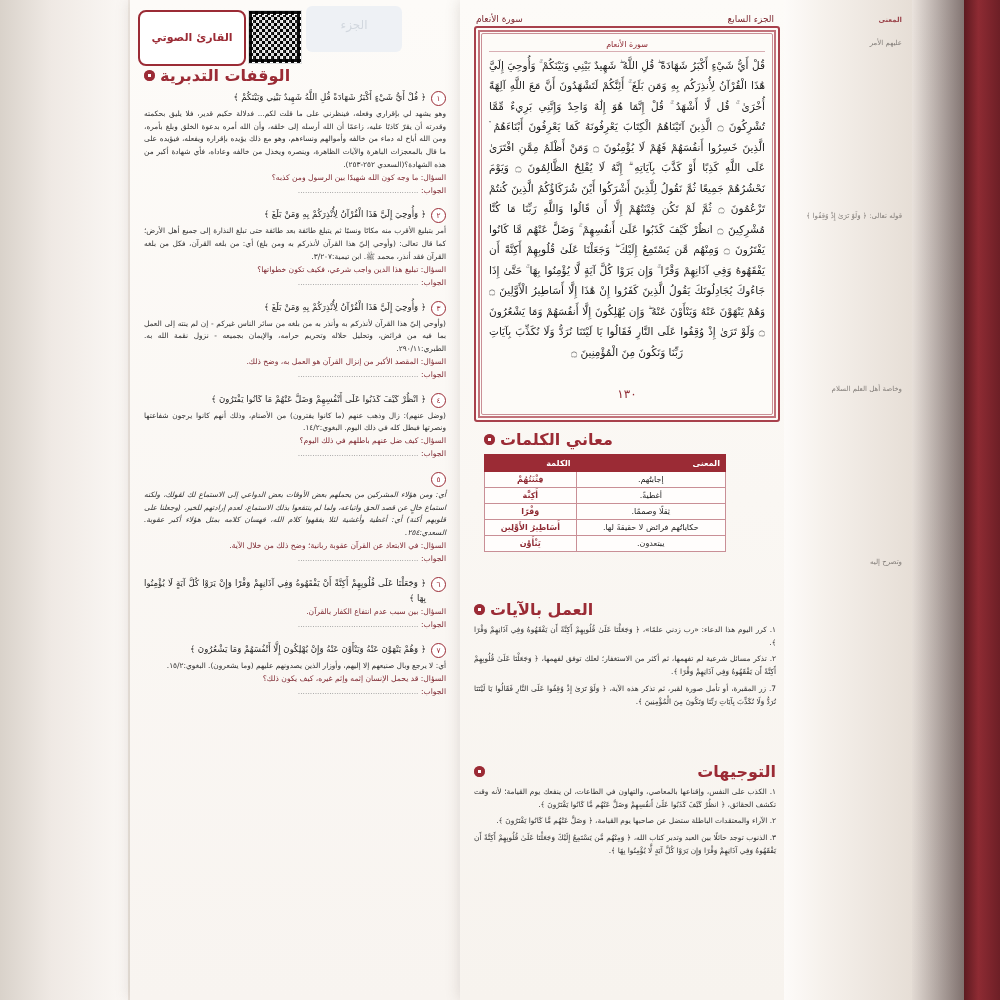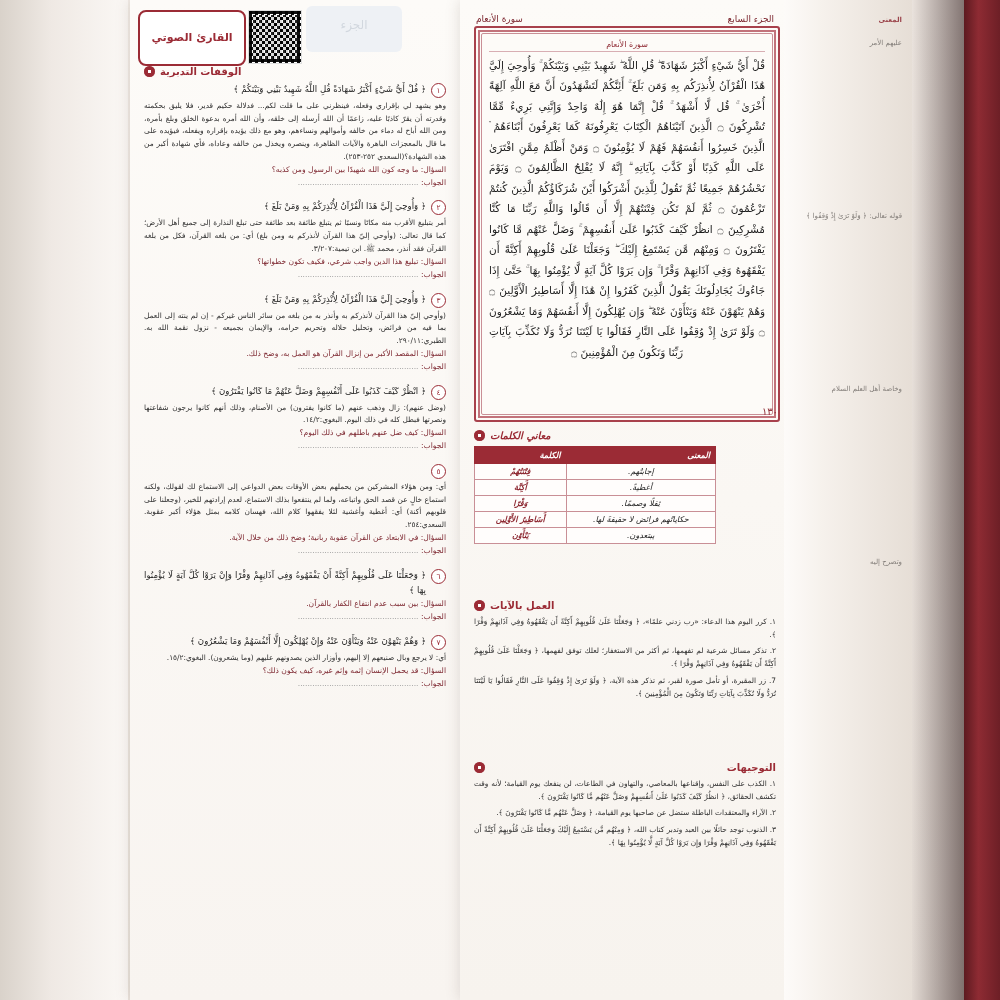--- a/index.html
+++ b/index.html
@@ -67,28 +67,28 @@
   .surah-band{
     text-align:center;color:#8f2b34;font-size:8px;margin-bottom:3px;
     border-bottom:1px solid #d8aeb3;padding-bottom:2px;
   }
   .ayat{
     font-size:10.5px;line-height:1.95;color:#1d1d1d;text-align:justify;
     text-align-last:center;direction:rtl;
     font-family:"DejaVu Sans","Liberation Serif",serif;
   }
   .pagenum{
-    position:absolute;left:0;right:0;bottom:3px;text-align:right;
-    color:#8f2b34;font-size:10px;
+    position:absolute;left:0;right:0;bottom:19px;text-align:center;
+    color:#8f2b34;font-size:12px;
   }
 
   
   .sec-h{
     display:flex;align-items:center;gap:5px;justify-content:flex-start;
-    color:#9b2b35;font-weight:bold;font-size:10px;margin:0 0 5px 0;
+    color:#9b2b35;font-weight:bold;font-size:16px;margin:0 0 5px 0;
     direction:rtl;
   }
   .flower{
     width:11px;height:11px;flex:0 0 11px;border-radius:50%;
     background:radial-gradient(circle at 50% 50%,#fff 0 22%,#9b2b35 24% 60%,#c4818a 62% 100%);
     box-shadow:0 0 0 1px #9b2b35 inset;
   }
 
   
   table.vocab{border-collapse:collapse;width:100%;font-size:8px;direction:rtl;}
@@ -214,21 +214,21 @@
               <div class="verse">﴿ انْظُرْ كَيْفَ كَذَبُوا عَلَى أَنْفُسِهِمْ وَضَلَّ عَنْهُمْ مَا كَانُوا يَفْتَرُونَ ﴾</div>
             </div>
             <div class="body-ar" style="margin-top: 2px;">(وضل عنهم): زال وذهب عنهم (ما كانوا يفترون) من الأصنام، وذلك أنهم كانوا يرجون شفاعتها ونصرتها فبطل كله في ذلك اليوم. البغوي:١٤/٢.</div>
             <div class="qa">السؤال: كيف ضل عنهم باطلهم في ذلك اليوم؟</div>
             <div class="qa"><span>الجواب:</span> <span class="dots">..................................................</span></div>
           </div>
           <div class="item">
             <div class="item-head">
               <div class="badge">٥</div>
             </div>
-            <div class="body-ar" style="margin-top: 2px;">أي: ومن هؤلاء المشركين من يحملهم بعض الأوقات بعض الدواعي إلى الاستماع لك لقولك، ولكنه استماع خالٍ عن قصد الحق واتباعه، ولما لم ينتفعوا بذلك الاستماع، لعدم إرادتهم للخير، (وجعلنا على قلوبهم أكنة) أي: أغطية وأغشية لئلا يفقهوا كلام الله، فهسان كلامه بمثل هؤلاء أكبر عقوبة. السعدي:٢٥٤.</div>
+            <div class="body-ar" style="margin-top: 2px; font-style: italic;">أي: ومن هؤلاء المشركين من يحملهم بعض الأوقات بعض الدواعي إلى الاستماع لك لقولك، ولكنه استماع خالٍ عن قصد الحق واتباعه، ولما لم ينتفعوا بذلك الاستماع، لعدم إرادتهم للخير، (وجعلنا على قلوبهم أكنة) أي: أغطية وأغشية لئلا يفقهوا كلام الله، فهسان كلامه بمثل هؤلاء أكبر عقوبة. السعدي:٢٥٤.</div>
             <div class="qa">السؤال: في الابتعاد عن القرآن عقوبة ربانية؛ وضح ذلك من خلال الآية.</div>
             <div class="qa"><span>الجواب:</span> <span class="dots">..................................................</span></div>
           </div>
           <div class="item">
             <div class="item-head">
               <div class="badge">٦</div>
               <div class="verse">﴿ وَجَعَلْنَا عَلَى قُلُوبِهِمْ أَكِنَّةً أَنْ يَفْقَهُوهُ وَفِي آذَانِهِمْ وَقْرًا وَإِنْ يَرَوْا كُلَّ آيَةٍ لَا يُؤْمِنُوا بِهَا ﴾</div>
             </div>
             <div class="qa">السؤال: بين سبب عدم انتفاع الكفار بالقرآن.</div>
             <div class="qa"><span>الجواب:</span> <span class="dots">..................................................</span></div>
@@ -254,21 +254,21 @@
     </div>
 
     <div class="qframe">
       <div class="inner">
         <div class="surah-band">سورة الأنعام</div>
         <div class="ayat">قُلْ أَيُّ شَيْءٍ أَكْبَرُ شَهَادَةً ۖ قُلِ اللَّهُ ۖ شَهِيدٌ بَيْنِي وَبَيْنَكُمْ ۚ وَأُوحِيَ إِلَيَّ هَٰذَا الْقُرْآنُ لِأُنذِرَكُم بِهِ وَمَن بَلَغَ ۚ أَئِنَّكُمْ لَتَشْهَدُونَ أَنَّ مَعَ اللَّهِ آلِهَةً أُخْرَىٰ ۚ قُل لَّا أَشْهَدُ ۚ قُلْ إِنَّمَا هُوَ إِلَٰهٌ وَاحِدٌ وَإِنَّنِي بَرِيءٌ مِّمَّا تُشْرِكُونَ ۝ الَّذِينَ آتَيْنَاهُمُ الْكِتَابَ يَعْرِفُونَهُ كَمَا يَعْرِفُونَ أَبْنَاءَهُمُ ۘ الَّذِينَ خَسِرُوا أَنفُسَهُمْ فَهُمْ لَا يُؤْمِنُونَ ۝ وَمَنْ أَظْلَمُ مِمَّنِ افْتَرَىٰ عَلَى اللَّهِ كَذِبًا أَوْ كَذَّبَ بِآيَاتِهِ ۗ إِنَّهُ لَا يُفْلِحُ الظَّالِمُونَ ۝ وَيَوْمَ نَحْشُرُهُمْ جَمِيعًا ثُمَّ نَقُولُ لِلَّذِينَ أَشْرَكُوا أَيْنَ شُرَكَاؤُكُمُ الَّذِينَ كُنتُمْ تَزْعُمُونَ ۝ ثُمَّ لَمْ تَكُن فِتْنَتُهُمْ إِلَّا أَن قَالُوا وَاللَّهِ رَبِّنَا مَا كُنَّا مُشْرِكِينَ ۝ انظُرْ كَيْفَ كَذَبُوا عَلَىٰ أَنفُسِهِمْ ۚ وَضَلَّ عَنْهُم مَّا كَانُوا يَفْتَرُونَ ۝ وَمِنْهُم مَّن يَسْتَمِعُ إِلَيْكَ ۖ وَجَعَلْنَا عَلَىٰ قُلُوبِهِمْ أَكِنَّةً أَن يَفْقَهُوهُ وَفِي آذَانِهِمْ وَقْرًا ۚ وَإِن يَرَوْا كُلَّ آيَةٍ لَّا يُؤْمِنُوا بِهَا ۚ حَتَّىٰ إِذَا جَاءُوكَ يُجَادِلُونَكَ يَقُولُ الَّذِينَ كَفَرُوا إِنْ هَٰذَا إِلَّا أَسَاطِيرُ الْأَوَّلِينَ ۝ وَهُمْ يَنْهَوْنَ عَنْهُ وَيَنْأَوْنَ عَنْهُ ۖ وَإِن يُهْلِكُونَ إِلَّا أَنفُسَهُمْ وَمَا يَشْعُرُونَ ۝ وَلَوْ تَرَىٰ إِذْ وُقِفُوا عَلَى النَّارِ فَقَالُوا يَا لَيْتَنَا نُرَدُّ وَلَا نُكَذِّبَ بِآيَاتِ رَبِّنَا وَنَكُونَ مِنَ الْمُؤْمِنِينَ ۝</div>
       </div>
       <div class="pagenum">١٣٠</div>
     </div>
 
-    <div style="position:absolute;left:14px;top:430px;width:242px;font-style:italic;">
+    <div style="position:absolute;left:24px;top:430px;width:242px;">
       <div class="sec-h" style="justify-content:flex-end;">
         <span>معاني الكلمات</span>
         <span class="flower"></span>
       </div>
       <table class="vocab">
         <thead>
           <tr>
             <th>المعنى</th>
             <th>الكلمة</th>
           </tr>

